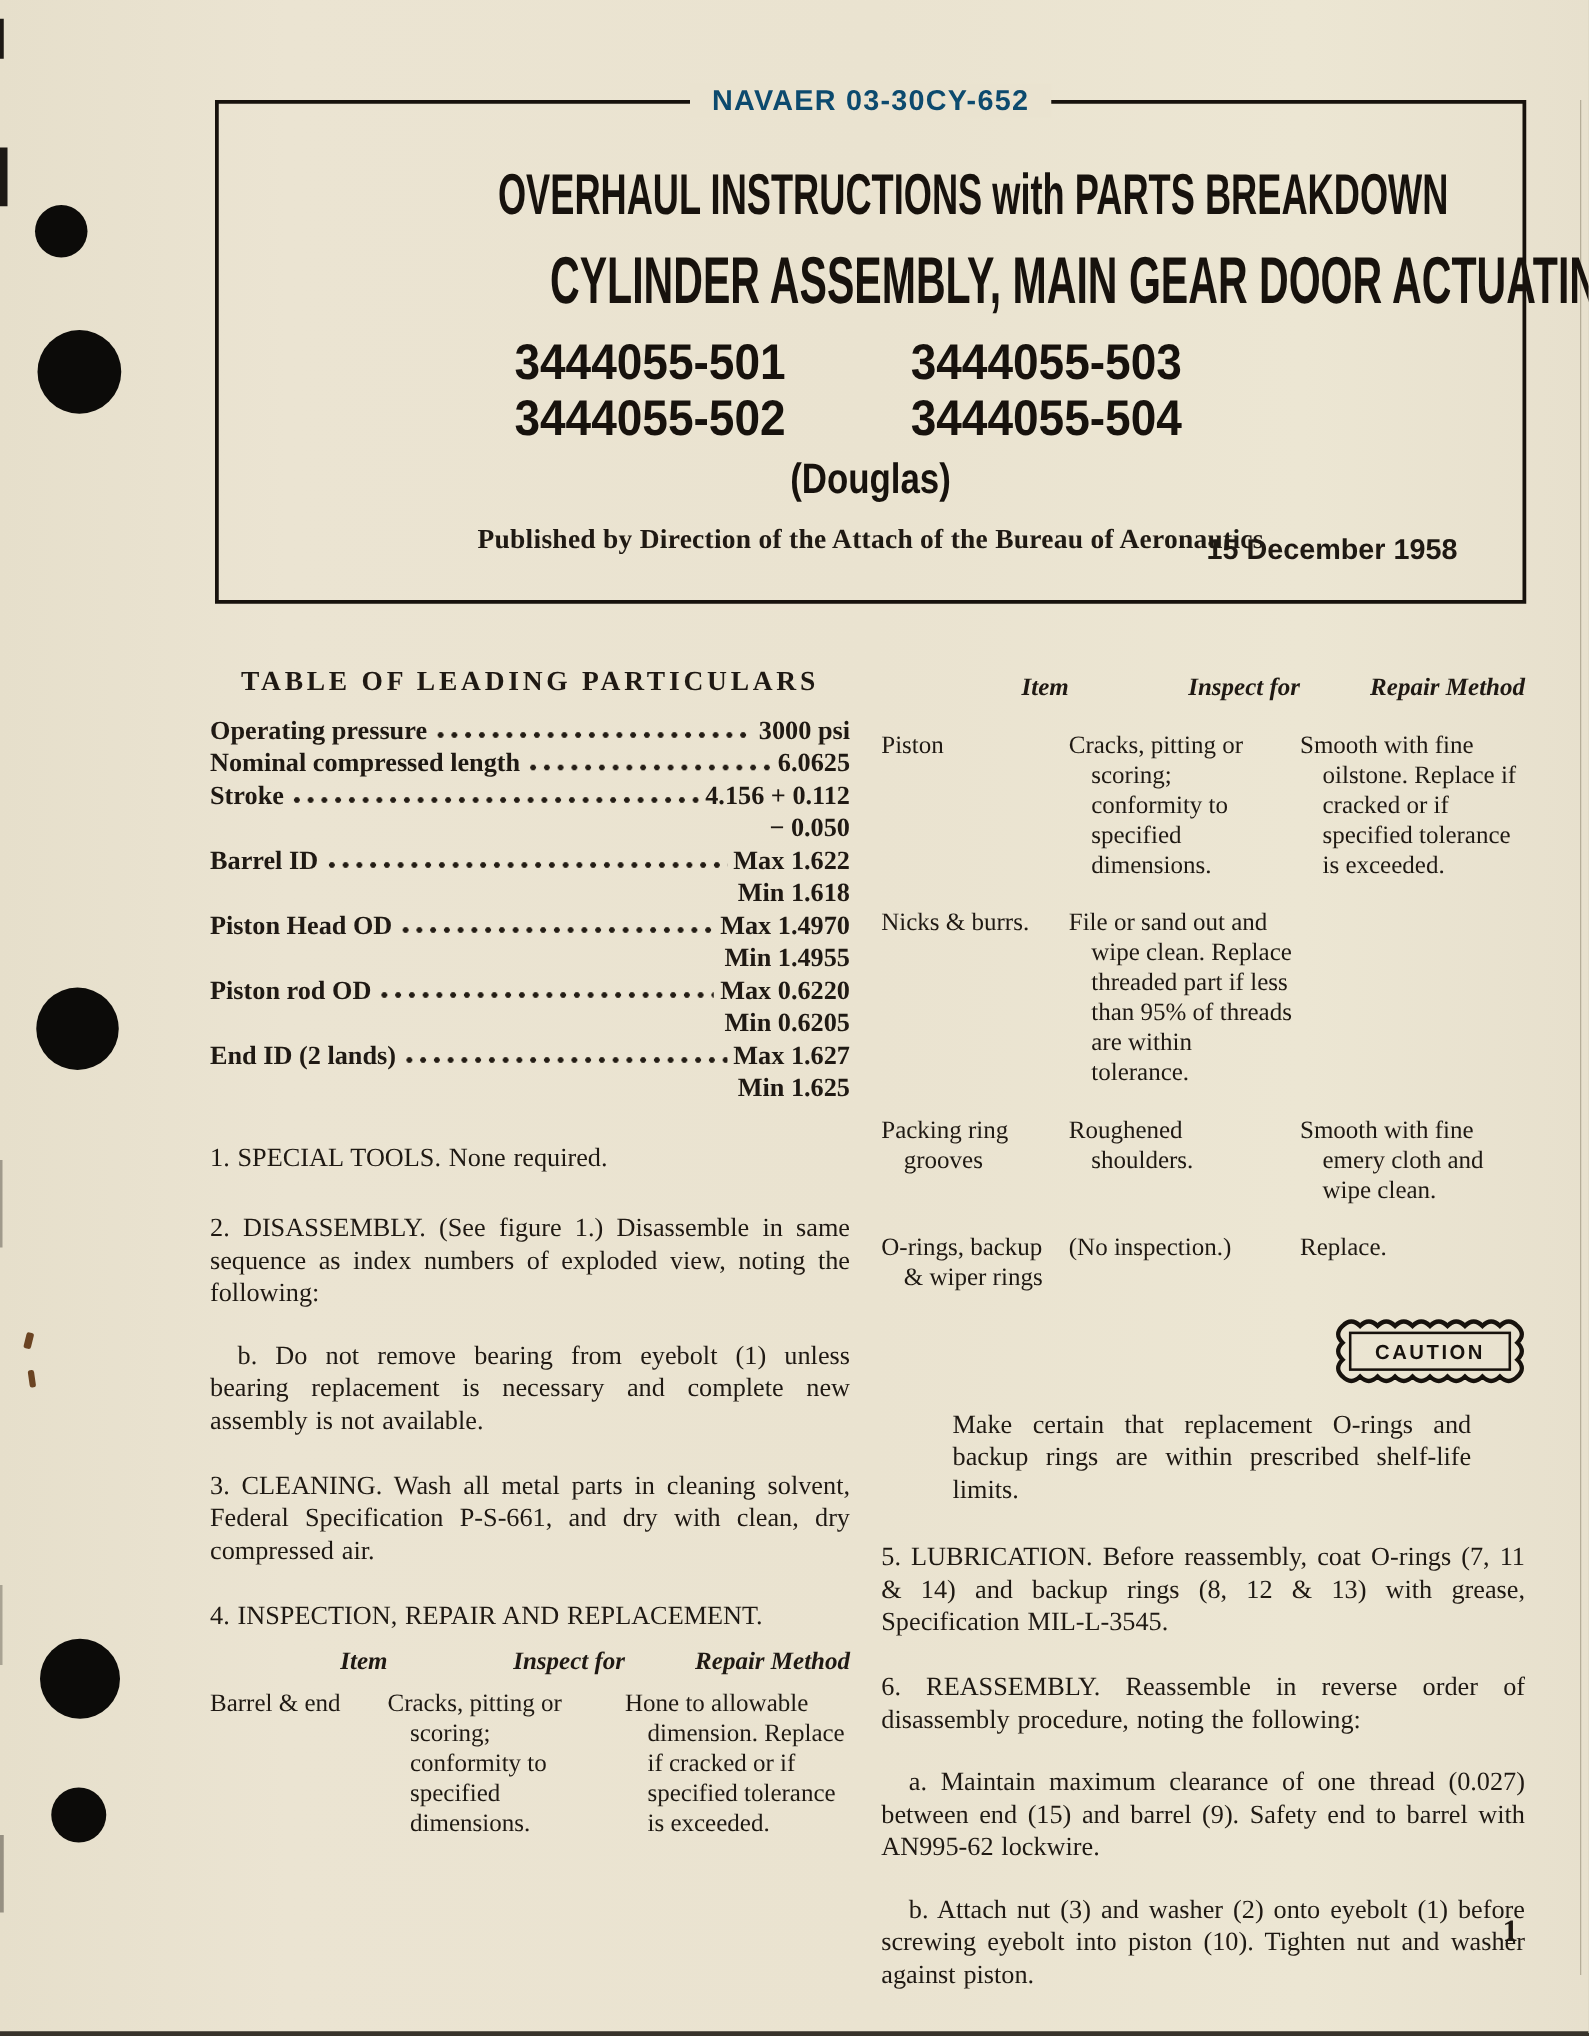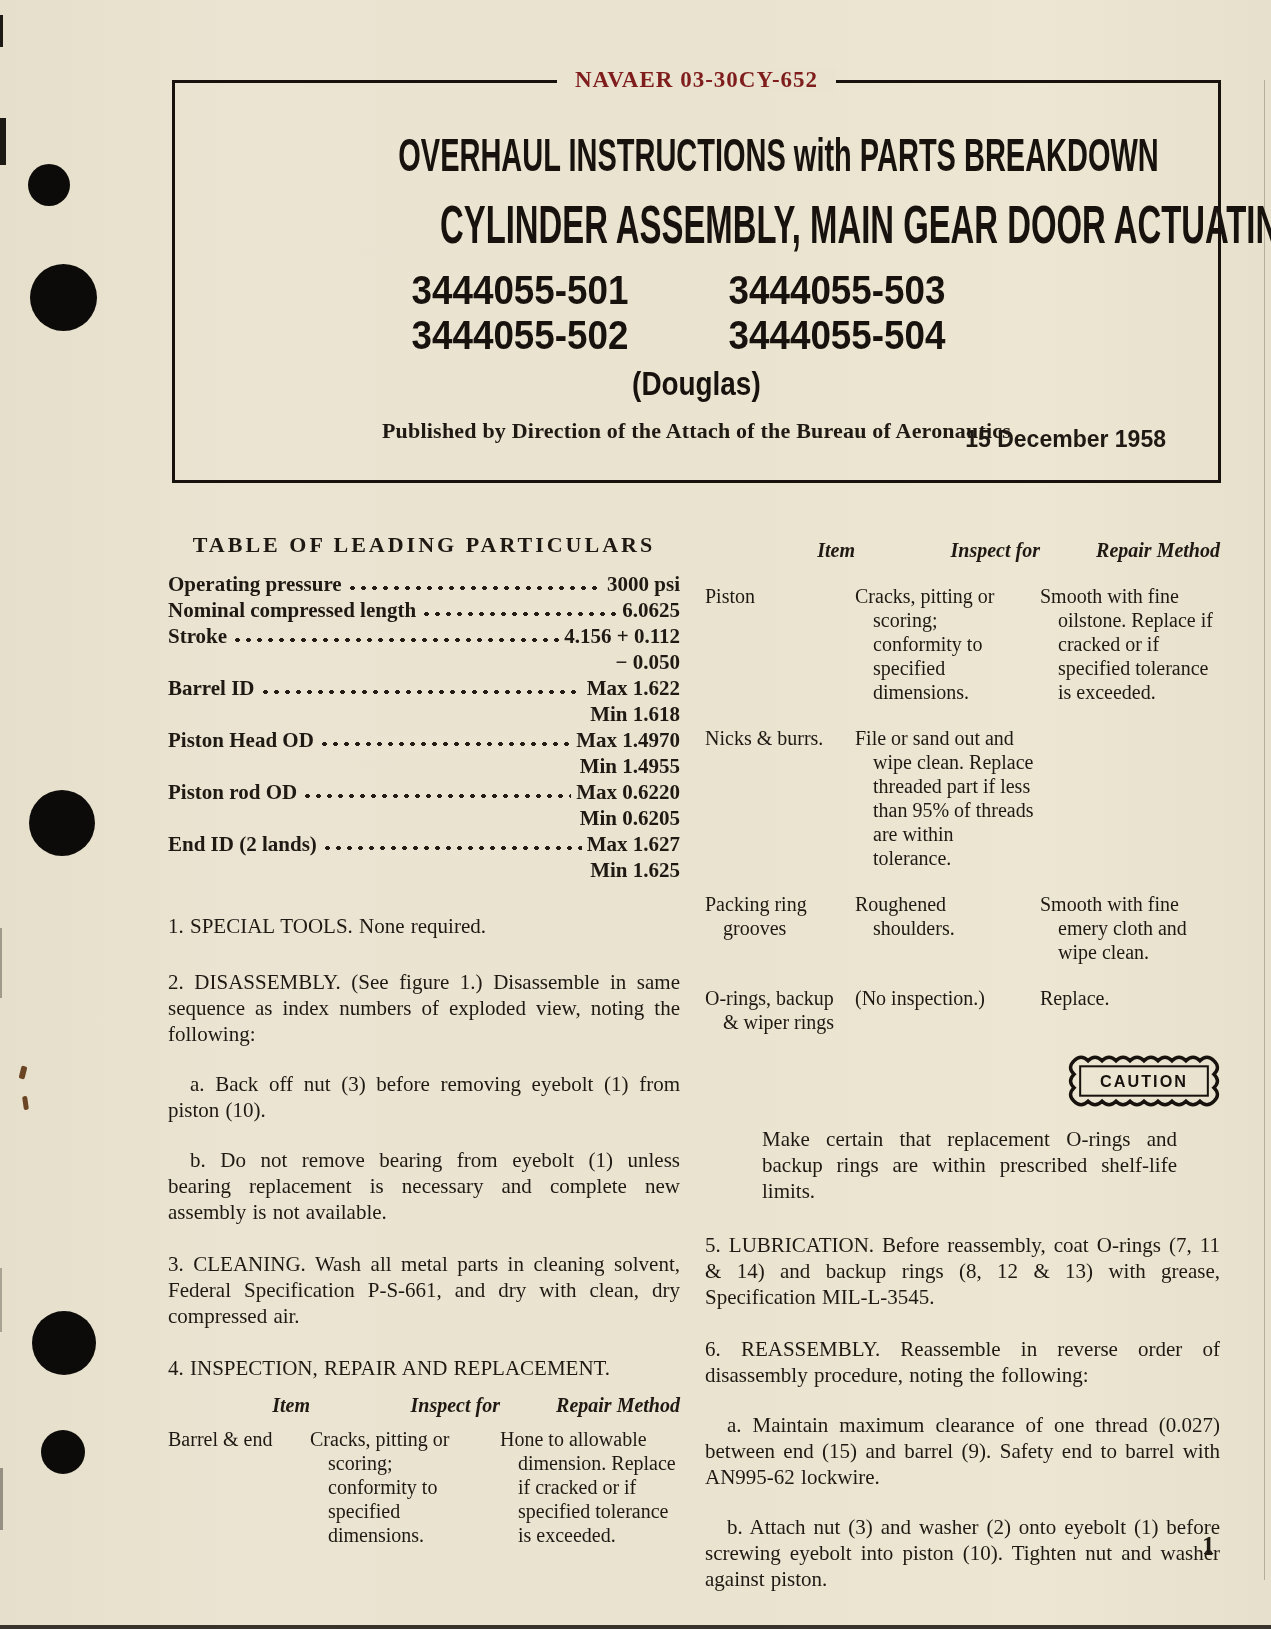--- a/index.html
+++ b/index.html
@@ -30,22 +30,22 @@
   
   .header-box {
     position:absolute; left:172px; top:80px; width:1049px; height:403px;
     border:3px solid #17120d; box-sizing:border-box; text-align:center;
   }
   .doc-num {
     position:absolute; top:-16px; left:0; right:0; text-align:center;
   }
   .doc-num span {
     display:inline-block; background:#eae3d0; padding:0 18px;
-    font-family:Liberation Serif, serif; font-weight:bold;
-    font-size:23px; letter-spacing:1px; color:#7f1d1d; white-space:nowrap;
+    font-family:Liberation Sans, sans-serif; font-weight:bold;
+    font-size:23px; letter-spacing:1px; color:#0c4a6e; white-space:nowrap;
   }
   .cond { display:inline-block; white-space:nowrap; font-family:"Liberation Sans", sans-serif; font-weight:bold; color:#17120d; }
   .title1 { margin-top:45px; }
   .title1 .cond { font-size:46px; transform:scaleX(.63); transform-origin:50% 50%; }
   .title2 { margin-top:12px; }
   .title2 .cond { font-size:53px; transform:scaleX(.62); transform-origin:50% 50%; }
   .pn-grid {
     margin:14px auto 0; display:grid; grid-template-columns:240px 240px;
     gap:3px 77px; justify-content:center; transform:translateX(-18px);
   }
@@ -177,21 +177,20 @@
       <div class="lp-row">
         <span class="lp-label">End ID (2 lands)</span>
         <span class="lp-dots"></span>
         <span class="lp-value">Max 1.627</span>
       </div>
       <div class="lp-extra">Min 1.625</div>
     </div>
 
     <p class="gap30">1. SPECIAL TOOLS. None required.</p>
     <p class="gap30">2. DISASSEMBLY. (See figure 1.) Disassemble in same sequence as index numbers of exploded view, noting the following:</p>
-    <p class="gap24 ind">a. Back off nut (3) before removing eyebolt (1) from piston (10).</p>
     <p class="gap24 ind">b. Do not remove bearing from eyebolt (1) unless bearing replacement is necessary and complete new assembly is not available.</p>
     <p class="gap26">3. CLEANING. Wash all metal parts in cleaning solvent, Federal Specification P-S-661, and dry with clean, dry compressed air.</p>
     <p class="gap26">4. INSPECTION, REPAIR AND REPLACEMENT.</p>
 
     <div class="itable">
       <div class="trow thead">
         <div>Item</div>
         <div>Inspect for</div>
         <div>Repair Method</div>
       </div>

